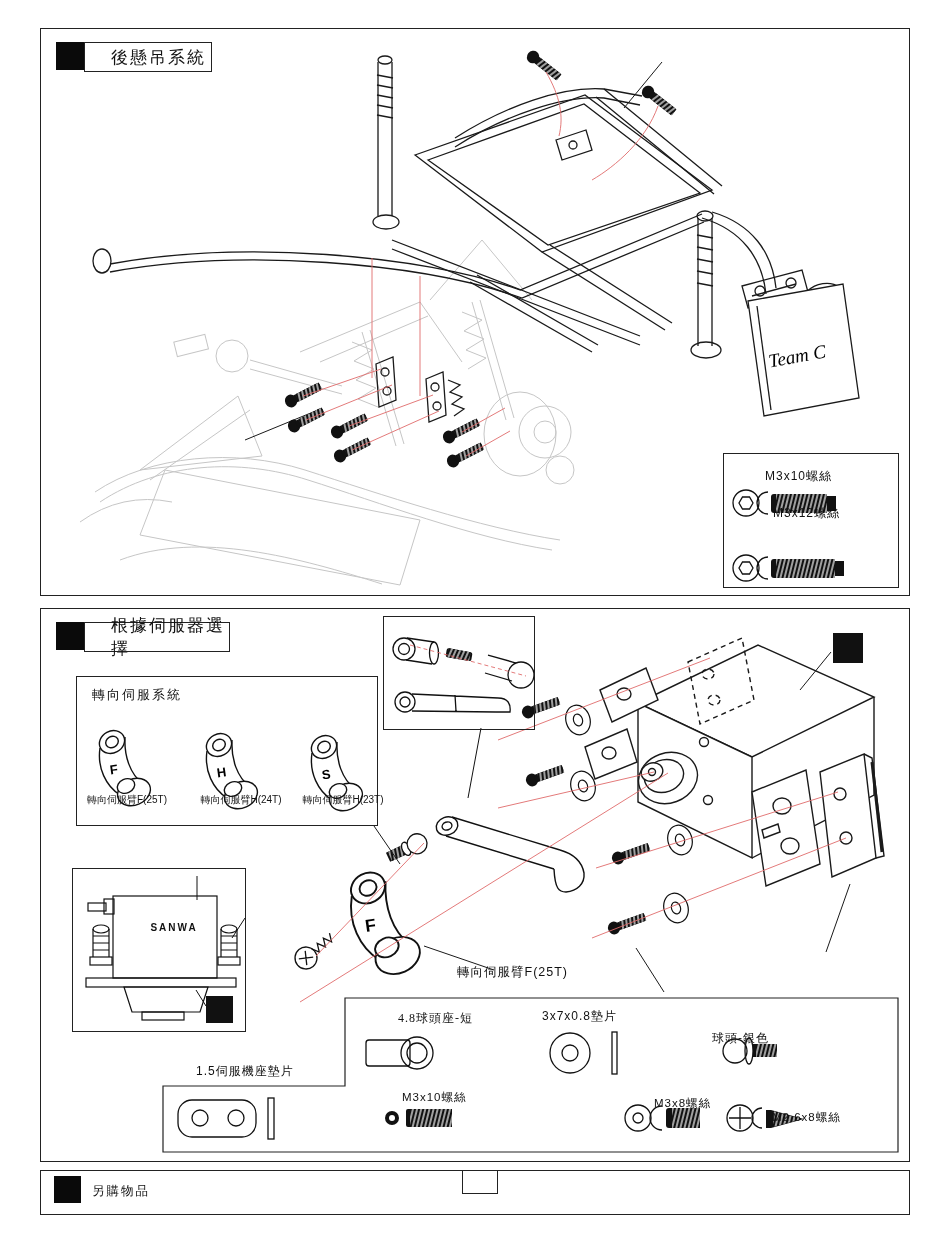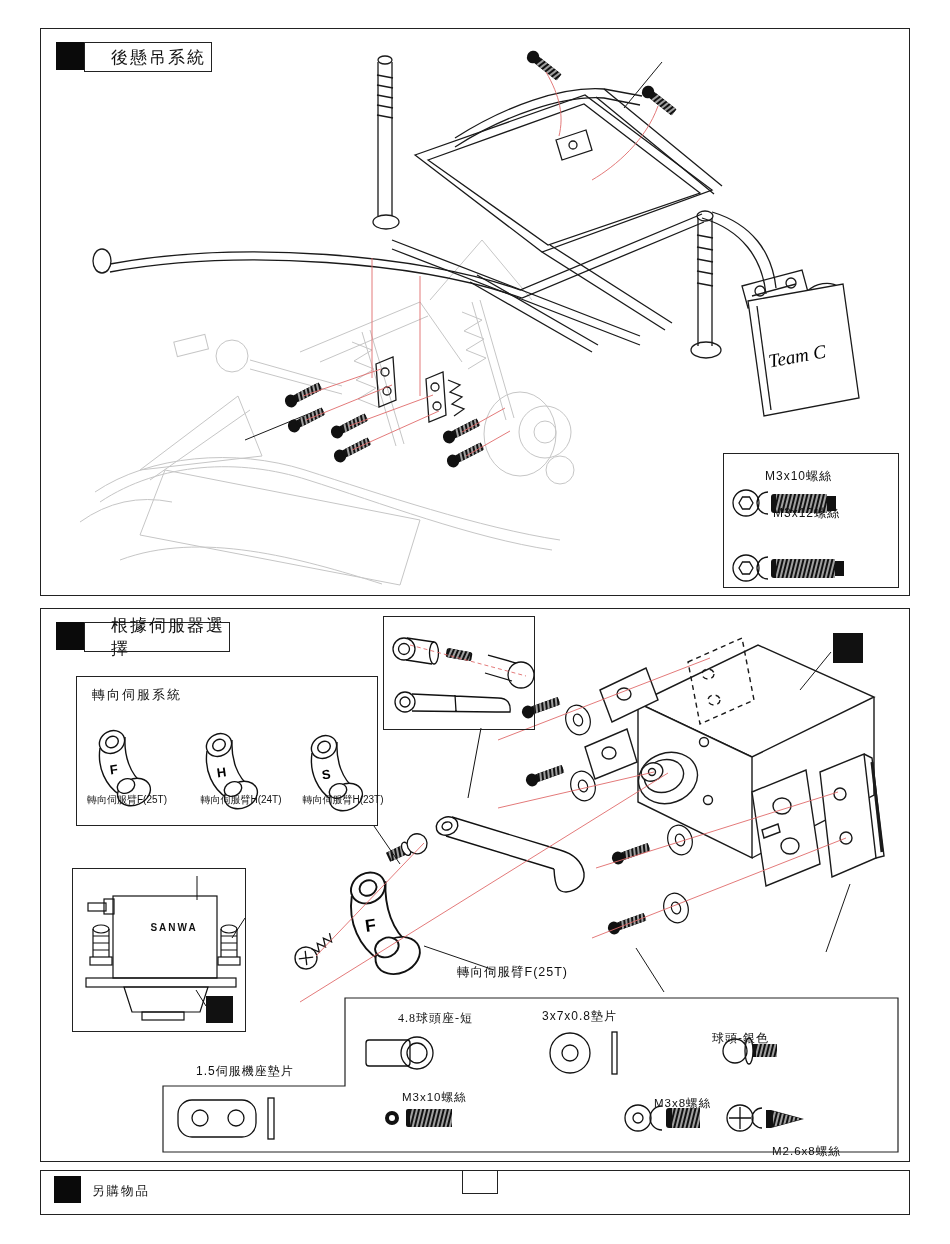--- a/index.html
+++ b/index.html
@@ -364,20 +364,20 @@
   <div class="brand" style="left:134px;top:922px;width:80px;">SANWA</div>
 
   <div class="lbl" style="left:457px;top:964px;font-size:12.5px;">轉向伺服臂F(25T)</div>
 
   <div class="lbl" style="left:398px;top:1010px;font-family:Liberation Serif, serif;">4.8球頭座-短</div>
   <div class="lbl" style="left:542px;top:1008px;text-align:right;">3x7x0.8墊片</div>
   <div class="lbl" style="left:712px;top:1014px;margin-top:16px;">球頭-銀色</div>
   <div class="lbl" style="left:196px;top:1063px;">1.5伺服機座墊片</div>
   <div class="lbl lbl-sm" style="left:402px;top:1090px;">M3x10螺絲</div>
   <div class="lbl lbl-sm" style="left:618px;top:1096px;margin-left:36px;">M3x8螺絲</div>
-  <div class="lbl lbl-sm" style="left:772px;top:1144px;">M2.6x8螺絲</div>
+  <div class="lbl lbl-sm" style="left:772px;top:1110px;">M2.6x8螺絲</div>
 
   <div class="sec-box" style="left:40px;top:1170px;width:868px;height:43px;"></div>
   <div class="hdr-sq" style="left:54px;top:1176px;width:27px;height:27px;"></div>
   <div class="lbl" style="left:92px;top:1183px;font-size:12.5px;letter-spacing:2px;">另購物品</div>
   <div class="tab-notch" style="left:462px;top:1171px;width:34px;height:22px;"></div>
 
 </div>
 
 </body></html>

